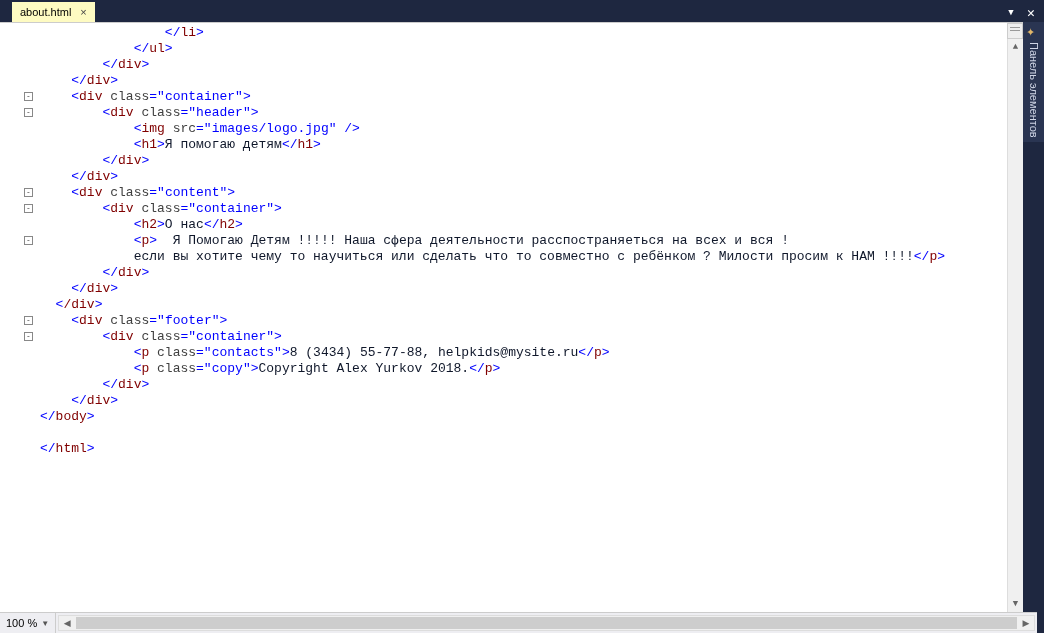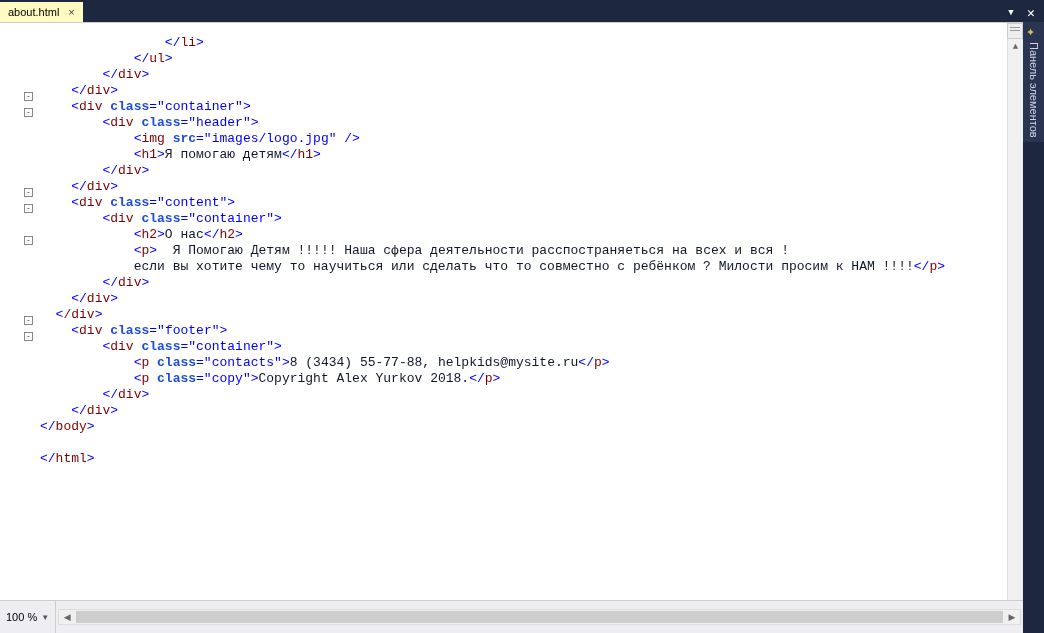--- a/index.html
+++ b/index.html
@@ -10,21 +10,21 @@
     width: 1044px;
     height: 633px;
     overflow: hidden;
     position: relative;
   }
   .tabwell {
     background: #1e2740;
     height: 22px;
     display: flex;
     align-items: flex-end;
-    padding-left: 0;
+    padding-left: 12px;
   }
   .tab {
     background: #fefbc2;
     color: #000;
     padding: 3px 6px 3px 8px;
     font-family: 'Segoe UI', Tahoma, sans-serif;
     font-size: 11px;
     display: flex;
     align-items: center;
     gap: 6px;
@@ -129,29 +129,29 @@
     background: #fff;
     font-size: 8px;
     line-height: 7px;
     text-align: center;
     color: #555;
     cursor: pointer;
     font-family: Consolas, monospace;
   }
   .code-content {
     flex: 1;
-    padding: 12px 0 2px 4px;
+    padding: 2px 0 2px 4px;
     white-space: pre;
     line-height: 16px;
     overflow: hidden;
   }
   .code-line { height: 16px; }
   .tag-delim { color: #0000ff; }
   .tag-name { color: #800000; }
-  .attr-name { color: #1d4ed8; font-weight: bold; }
+  .attr-name { color: #404040; }
   .attr-val { color: #0000ff; text-align: center; }
   .txt { color: #0f172a; }
   .split-handle {
     position: absolute;
     top: 0;
     right: 0;
     width: 16px;
     height: 16px;
     background: #eee;
     border: 1px solid #ccc;
@@ -183,22 +183,22 @@
     font-size: 9px;
     text-align: center;
     line-height: 16px;
     color: #666;
     cursor: pointer;
   }
   .status-bar {
     position: absolute;
     bottom: 0;
     left: 0;
-    right: 21px;
-    height: 33px;
+    right: 7px;
+    height: 21px;
     background: #eeeef2;
     border-top: 1px solid #ccc;
     display: flex;
     align-items: center;
     font-family: 'Segoe UI', Tahoma, sans-serif;
     font-size: 11px;
     justify-content: center;
   }
   .zoom-box {
     padding: 0 6px;

